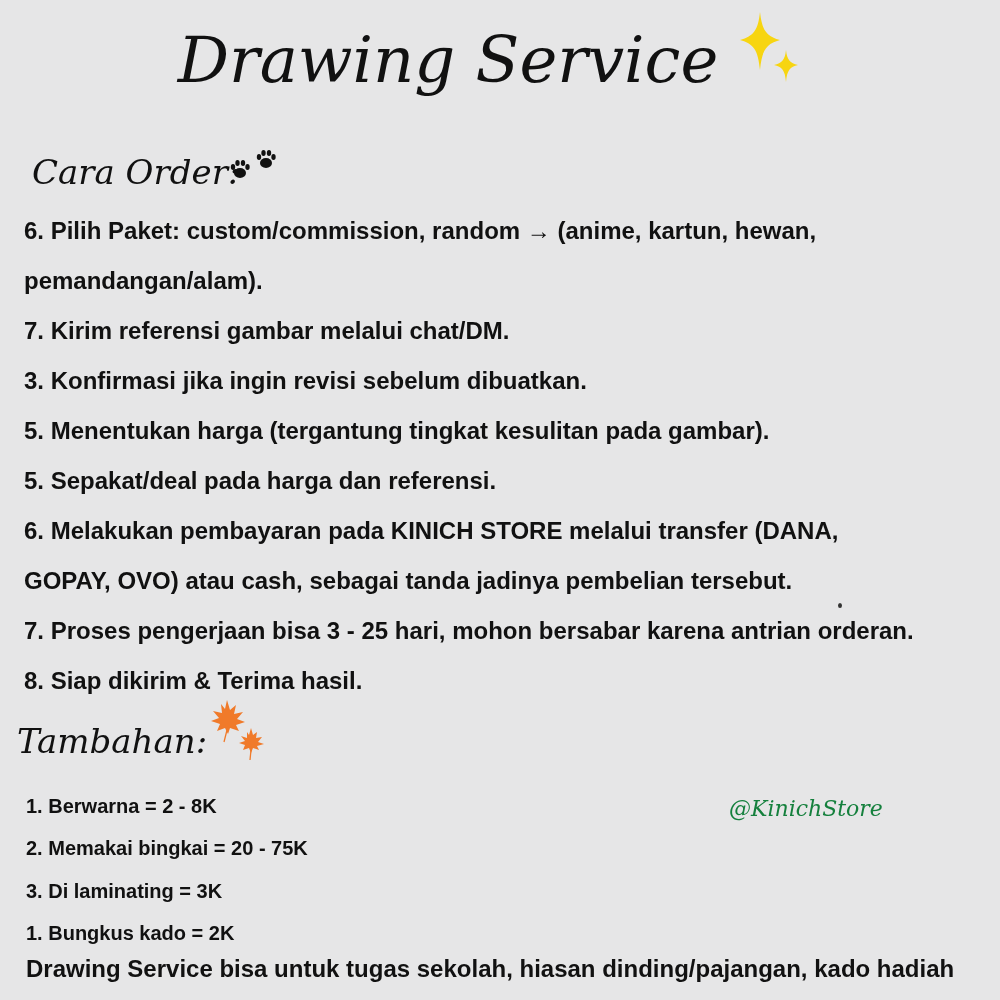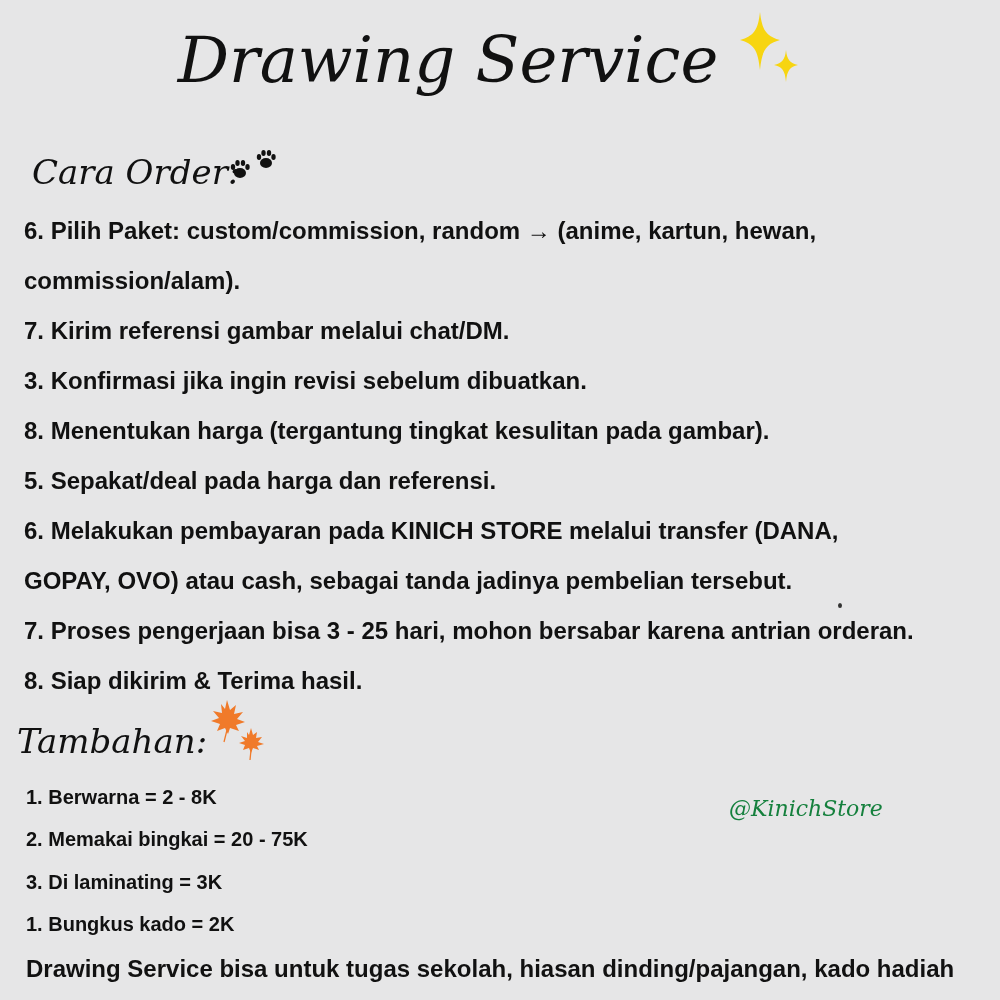--- a/index.html
+++ b/index.html
@@ -83,20 +83,21 @@
       font-family: "Liberation Sans", sans-serif;
       font-weight: bold;
       font-size: 20px;
       color: #111111;
     }
     .extra-line {
       position: absolute;
       left: 0;
       white-space: nowrap;
       line-height: 26px;
+      margin-top: 9px;
     }
     .watermark {
       position: absolute;
       left: 729px;
       top: 796px;
       font-size: 22px;
       color: #15803d;
     }
     .footer-note {
       position: absolute;
@@ -144,24 +145,24 @@
     <ellipse cx="38" cy="15" rx="6" ry="5"></ellipse>
     <ellipse cx="31" cy="9" rx="2.2" ry="3"></ellipse>
     <ellipse cx="35.5" cy="5" rx="2.2" ry="3"></ellipse>
     <ellipse cx="41" cy="5" rx="2.2" ry="3"></ellipse>
     <ellipse cx="45.5" cy="9" rx="2.2" ry="3"></ellipse>
   </g>
 </svg>
 
 <div class="steps">
   <div class="line" style="top:216px">6.  Pilih Paket: custom/commission, random → (anime, kartun, hewan,</div>
-  <div class="line" style="top:266px">commission/alam).</div>
+  <div class="line" style="top:266px">pemandangan/alam).</div>
   <div class="line" style="top:316px">7. Kirim referensi gambar melalui chat/DM.</div>
   <div class="line" style="top:366px">3. Konfirmasi jika ingin revisi sebelum dibuatkan.</div>
-  <div class="line" style="top:416px">8. Menentukan harga (tergantung tingkat kesulitan pada gambar).</div>
+  <div class="line" style="top:416px">5. Menentukan harga (tergantung tingkat kesulitan pada gambar).</div>
   <div class="line" style="top:466px">5. Sepakat/deal pada harga dan referensi.</div>
   <div class="line" style="top:516px">6. Melakukan pembayaran pada KINICH STORE melalui transfer (DANA,</div>
   <div class="line" style="top:566px">GOPAY, OVO) atau cash, sebagai tanda jadinya pembelian tersebut.</div>
   <div class="line" style="top:616px">7. Proses pengerjaan bisa 3 - 25 hari, mohon bersabar karena antrian orderan.</div>
   <div class="line" style="top:666px">8. Siap dikirim &amp; Terima hasil.</div>
 </div>
 
 <div class="speck"></div>
 
 <div class="section-heading heading-tambahan serif-italic">Tambahan:</div>

